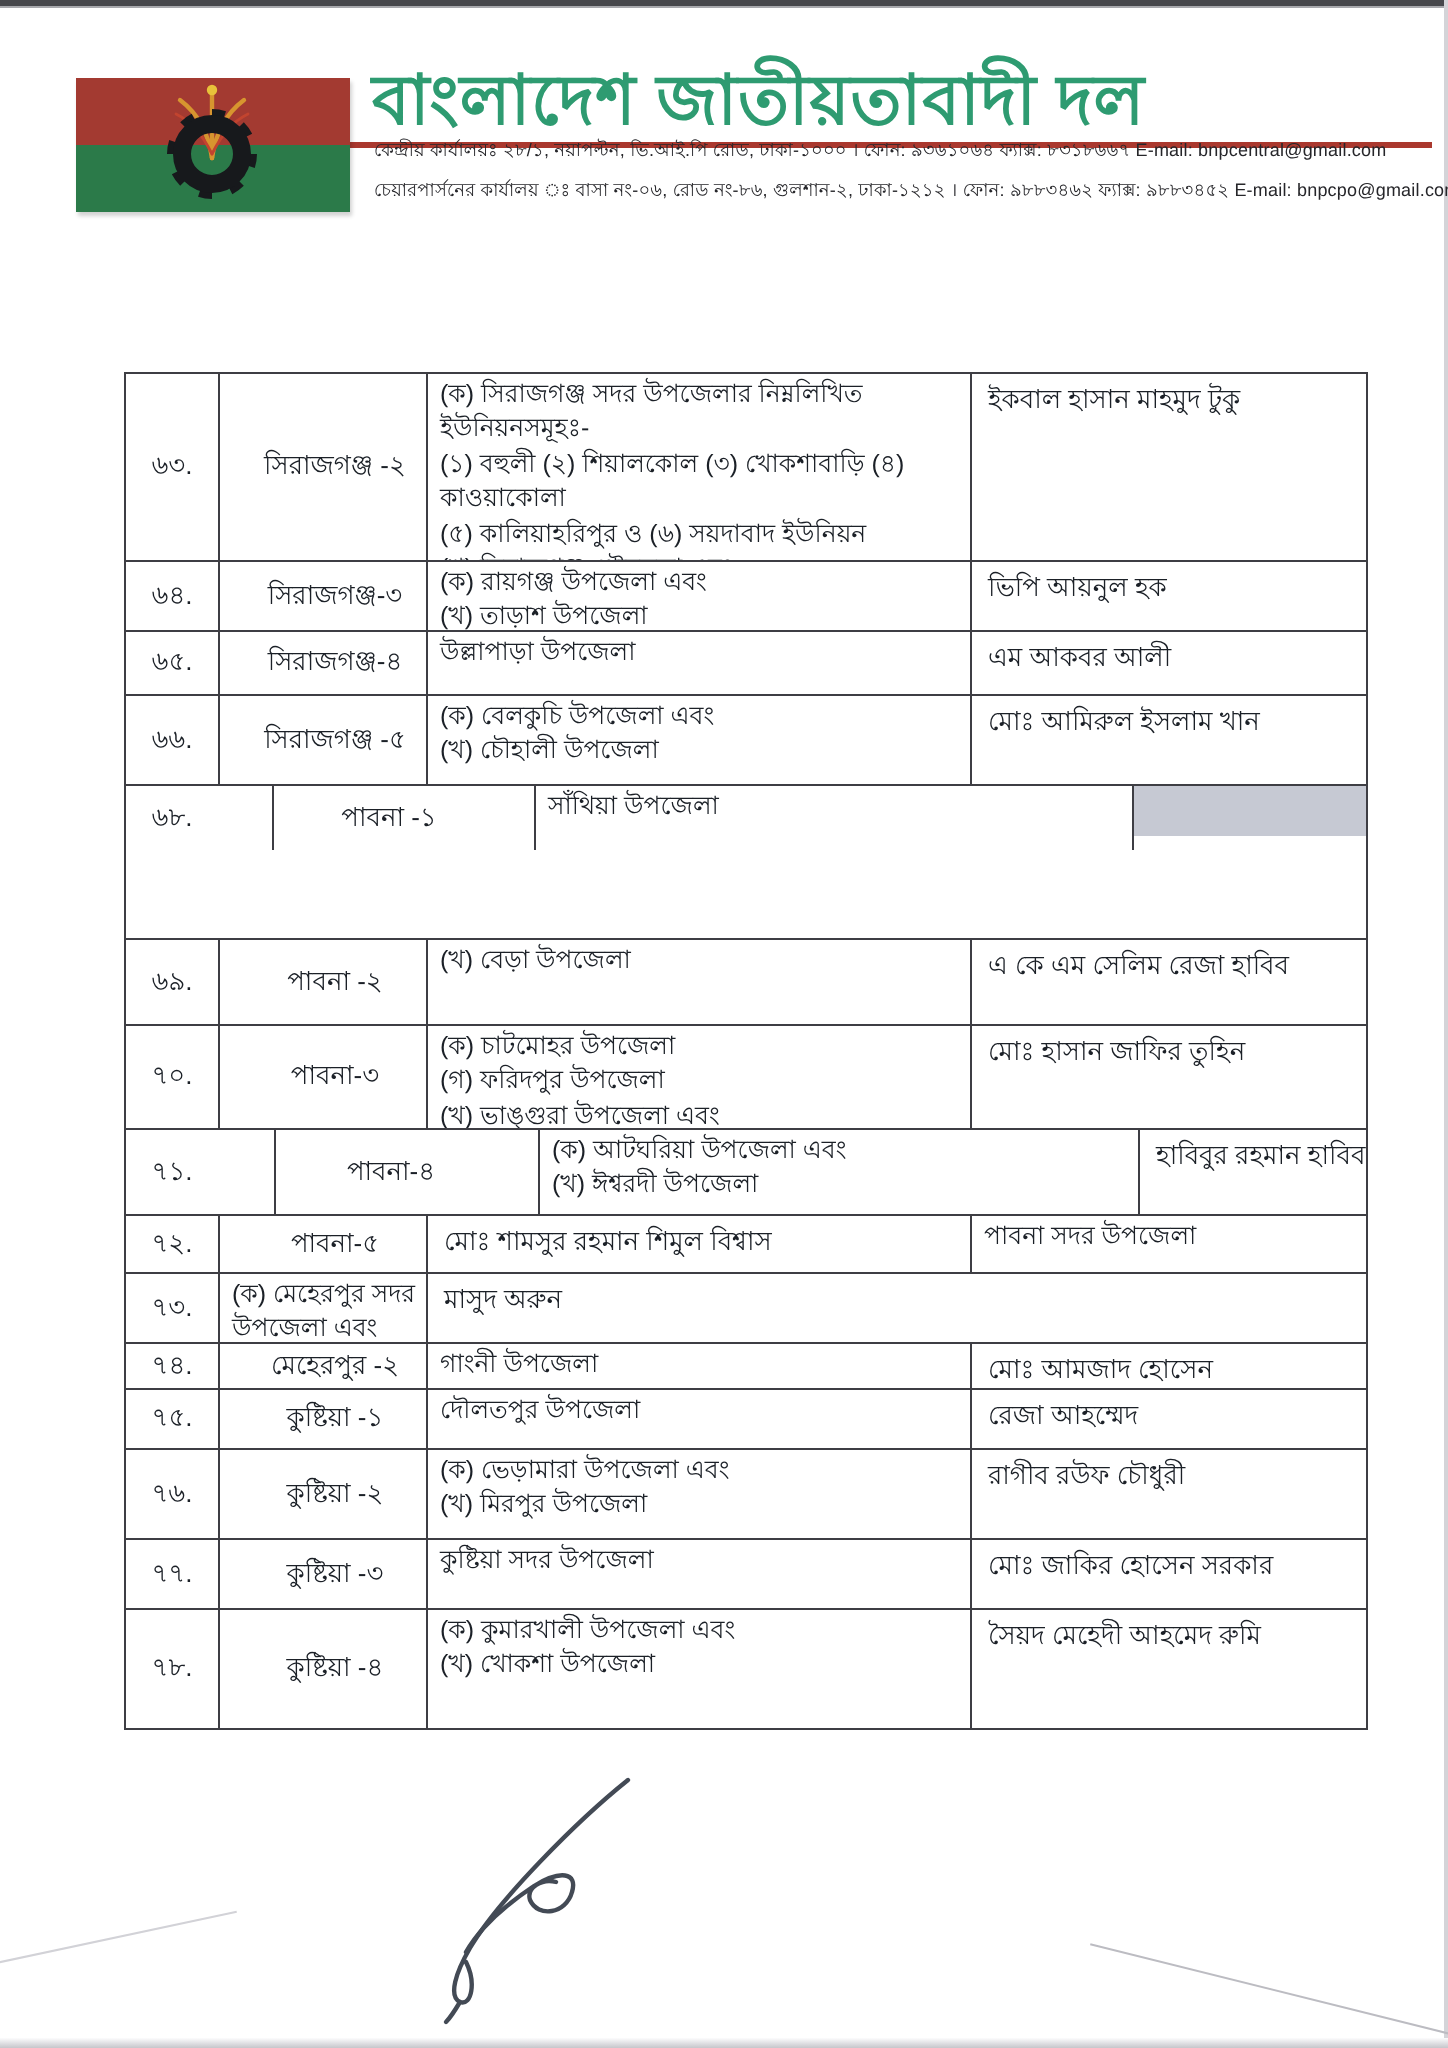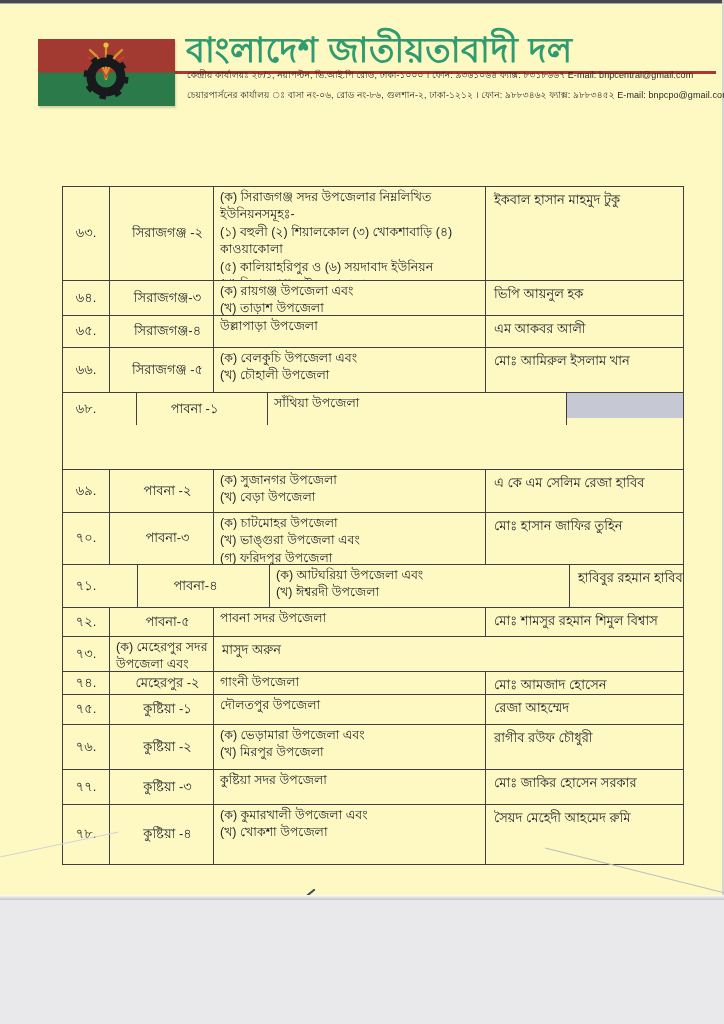--- a/index.html
+++ b/index.html
@@ -1,16 +1,16 @@
 <!DOCTYPE html>
 <html><head>
 <meta charset="utf-8">
 <style>
   html,body{margin:0;padding:0;background:#e9e9ec;}
-  .page{position:relative;width:724px;height:900px;background:#fef9c3;overflow:hidden;
+  .page{position:relative;width:724px;height:1024px;background:#ffffff;overflow:hidden;
         font-family:"Liberation Sans", sans-serif;color:#1b2027;}
   
   .scan-top{position:absolute;top:0;left:0;right:0;height:3px;background:#47484c;}
   .scan-top2{position:absolute;top:3px;left:0;right:0;height:1px;background:#a8a9ad;}
   .scan-right{position:absolute;top:0;right:0;width:2px;height:100%;background:#d4d4d8;}
   .scan-bottom{position:absolute;bottom:0;left:0;right:0;height:5px;
                background:linear-gradient(#fcfcfd,#c6c6cb);}
   .scan-diag-br{position:absolute;right:-28px;bottom:26px;width:210px;height:1px;
                 background:#bcbcc2;transform:rotate(14deg);}
   .scan-diag-bl{position:absolute;left:-30px;bottom:52px;width:150px;height:1px;
@@ -122,51 +122,50 @@
           <div>সাঁথিয়া উপজেলা</div>
         </div>
         <div class="cell c-name">
           <div class="shade" style="background: rgb(198, 201, 211);"></div>
         </div>
       </div>
       <div class="trow" style="height: 43px; margin-top: 44px;">
         <div class="cell c-serial">৬৯.</div>
         <div class="cell c-const">পাবনা -২</div>
         <div class="cell c-details">
-          <div>(ক) সুজানগর উপজেলা</div>
           <div>(খ) বেড়া উপজেলা</div>
         </div>
         <div class="cell c-name">এ কে এম সেলিম রেজা হাবিব</div>
       </div>
       <div class="trow" style="height: 52px;">
         <div class="cell c-serial">৭০.</div>
         <div class="cell c-const">পাবনা-৩</div>
         <div class="cell c-details">
           <div>(ক) চাটমোহর উপজেলা</div>
+          <div>(গ) ফরিদপুর উপজেলা</div>
           <div>(খ) ভাঙ্গুরা উপজেলা এবং</div>
-          <div>(গ) ফরিদপুর উপজেলা</div>
         </div>
         <div class="cell c-name">মোঃ হাসান জাফির তুহিন</div>
       </div>
       <div class="trow" style="height: 43px; gap: 28px;">
         <div class="cell c-serial">৭১.</div>
         <div class="cell c-const">পাবনা-৪</div>
         <div class="cell c-details">
           <div>(ক) আটঘরিয়া উপজেলা এবং</div>
           <div>(খ) ঈশ্বরদী উপজেলা</div>
         </div>
         <div class="cell c-name">হাবিবুর রহমান হাবিব</div>
       </div>
       <div class="trow" style="height: 29px;">
         <div class="cell c-serial">৭২.</div>
         <div class="cell c-const">পাবনা-৫</div>
+        <div class="cell c-name">মোঃ শামসুর রহমান শিমুল বিশ্বাস</div>
         <div class="cell c-details">
           <div>পাবনা সদর উপজেলা</div>
         </div>
-        <div class="cell c-name">মোঃ শামসুর রহমান শিমুল বিশ্বাস</div>
       </div>
       <div class="trow" style="height: 35px;">
         <div class="cell c-serial">৭৩.</div>
         <div class="cell c-details">
           <div>(ক) মেহেরপুর সদর উপজেলা এবং</div>
           <div>(খ) গাংনী উপজেলা</div>
         </div>
         <div class="cell c-name">মাসুদ অরুন</div>
       </div>
       <div class="trow" style="height: 23px;">

